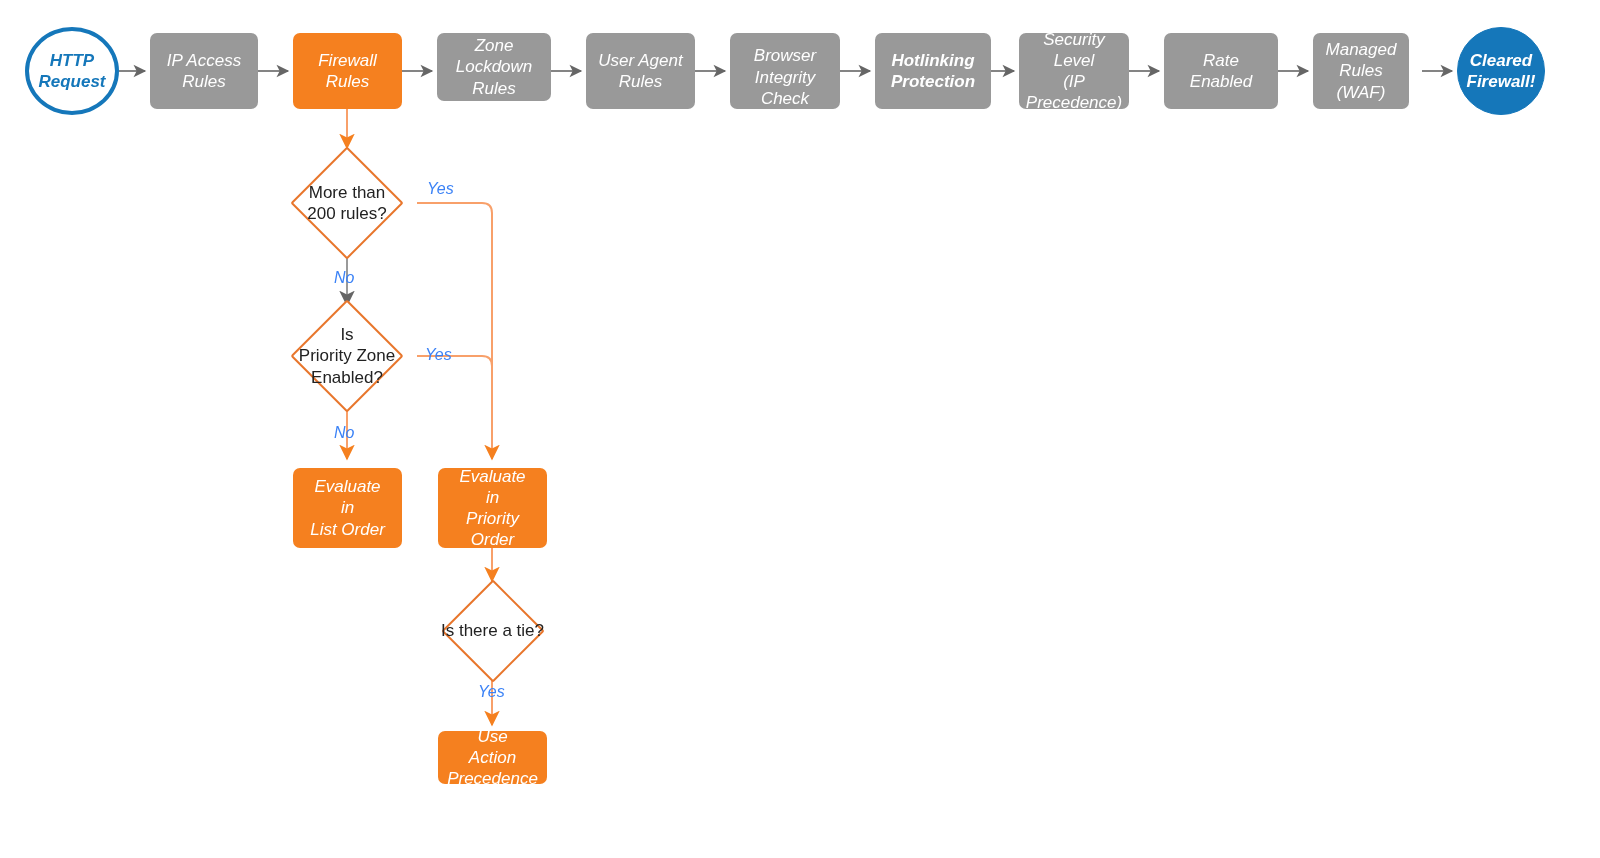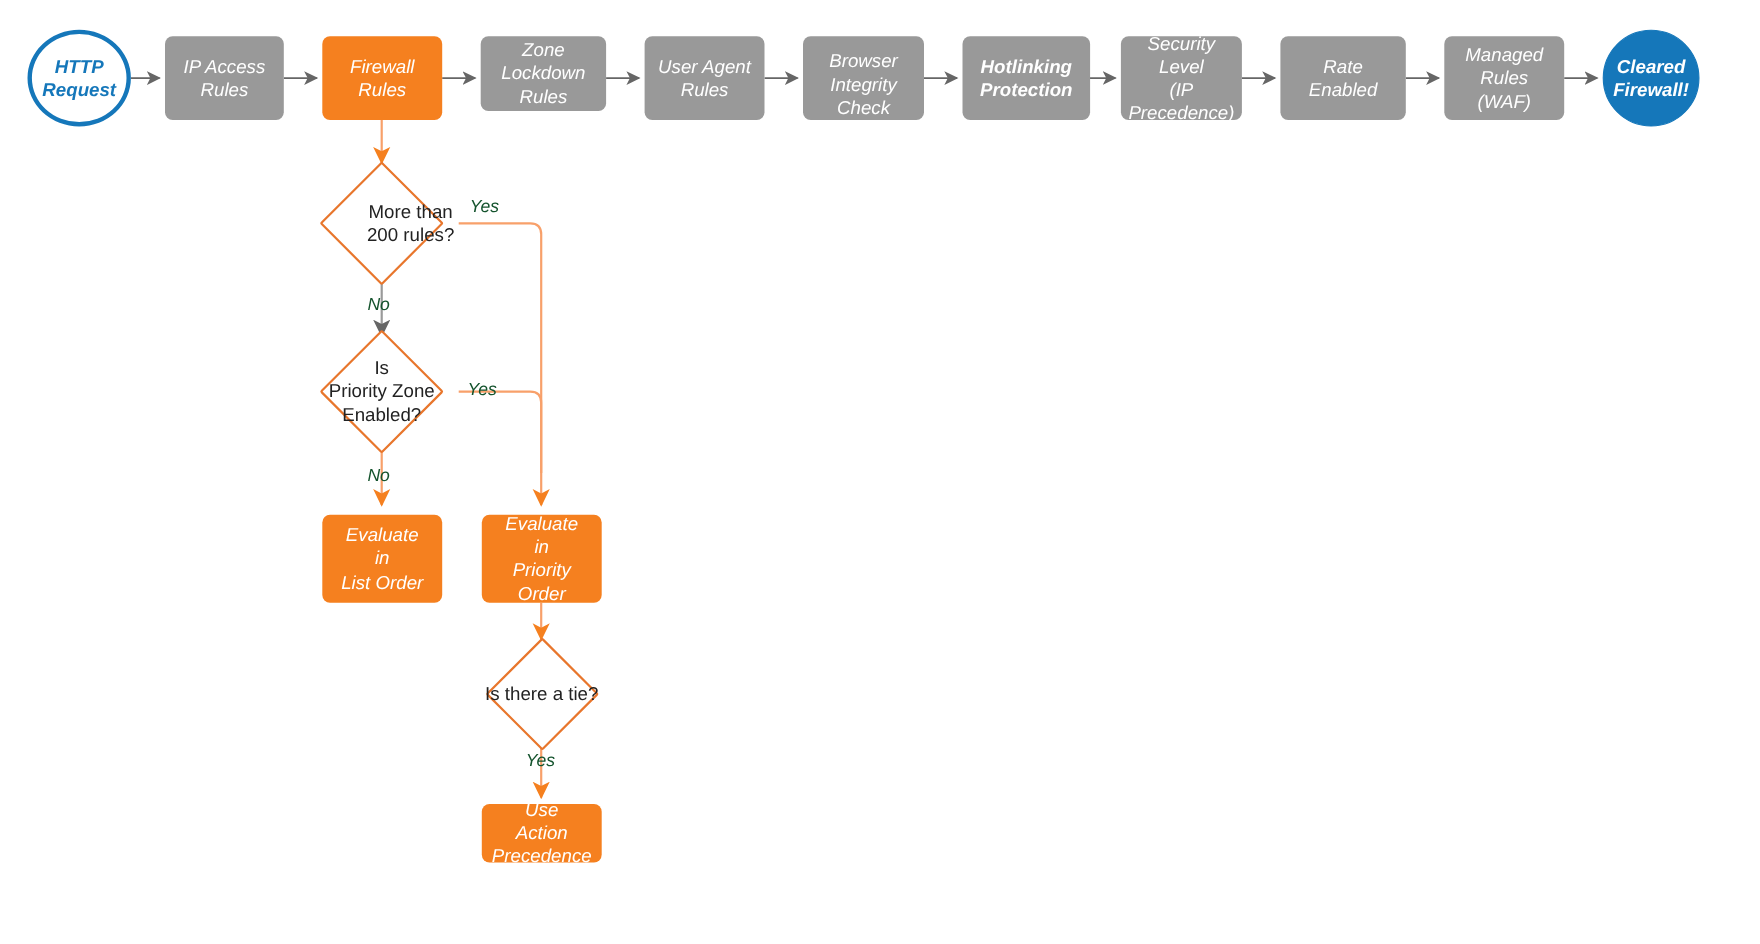--- a/index.html
+++ b/index.html
@@ -92,21 +92,21 @@
     font-size: 17px;
     font-style: normal;
   }
 
   
   .edge-label {
     position: absolute;
     font-family: "Liberation Sans", "DejaVu Sans", sans-serif;
     font-size: 16px;
     font-style: italic;
-    color: #14532d;
+    color: #3b82f6;
     background: transparent;
     white-space: nowrap;
   }
 </style>
 </head>
 <body>
 
 <div id="canvas">
 
   <svg id="wires" viewBox="0 0 1600 858" xmlns="http://www.w3.org/2000/svg">
@@ -198,32 +198,32 @@
     <span class="label">Security
 Level
 (IP Precedence)</span>
   </div>
 
   <div class="node proc grey" style="left:1164px; top:33px; width:114px; height:76px;">
     <span class="label">Rate
 Enabled</span>
   </div>
 
-  <div class="node proc grey" style="left:1313px; top:33px; width:109px; height:76px;">
+  <div class="node proc grey" style="left:1313px; top:33px; width:96px; height:76px;">
     <span class="label">Managed
 Rules
 (WAF)</span>
   </div>
 
   <div class="node terminator filled" style="left:1457px; top:27px; width:88px; height:88px;">
     <span class="label">Cleared
 Firewall!</span>
   </div>
 
-  <div class="node decision" style="left:277px; top:149px; width:140px; height:108px;justify-content:flex-end;">
+  <div class="node decision" style="left:277px; top:149px; width:140px; height:108px;">
     <span class="dia" style="width:76px; height:76px;"></span>
     <span class="label">More than
 200 rules?</span>
   </div>
 
   <div class="node decision" style="left:277px; top:302px; width:140px; height:108px;">
     <span class="dia" style="width:76px; height:76px;"></span>
     <span class="label">Is
 Priority Zone
 Enabled?</span>

